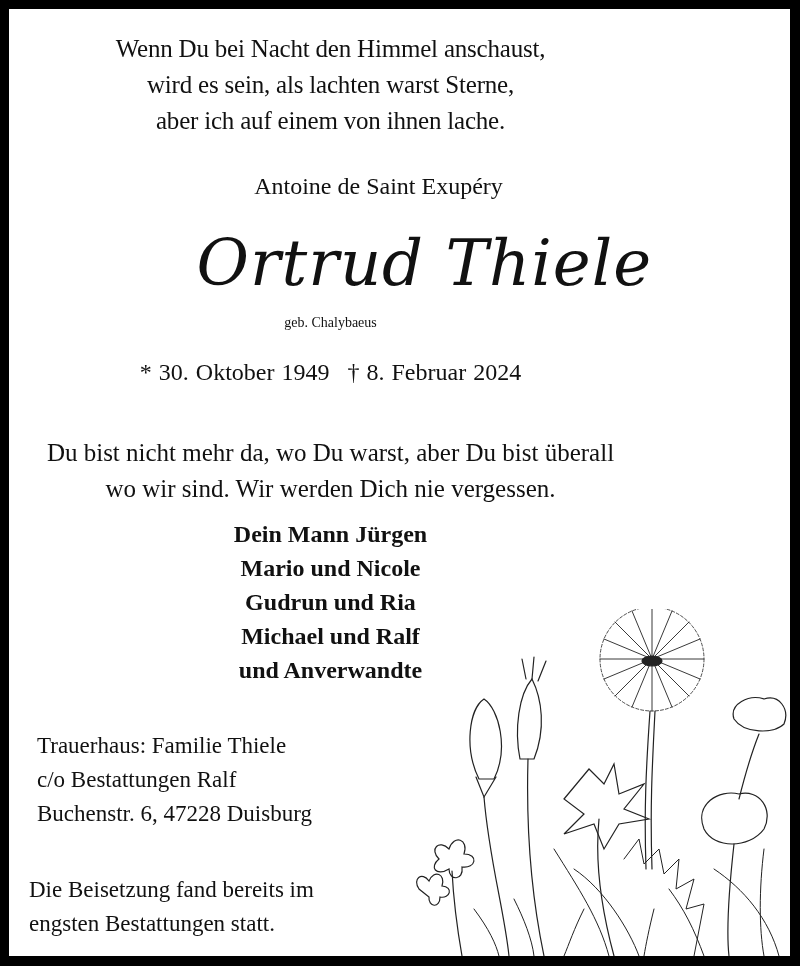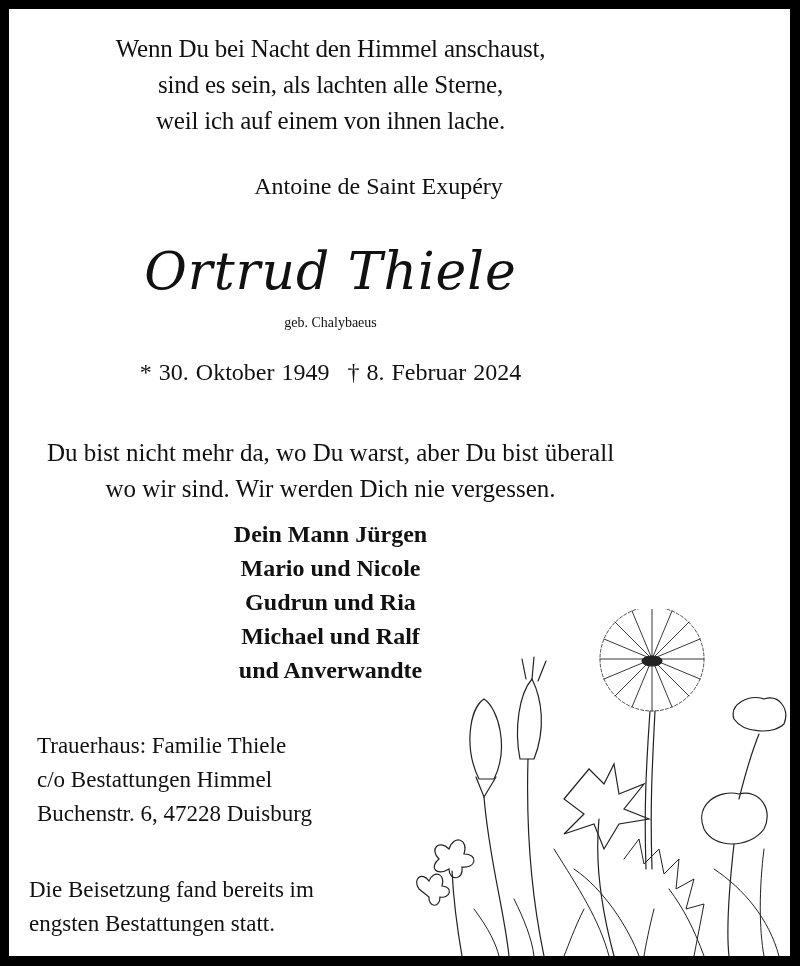--- a/index.html
+++ b/index.html
@@ -7,41 +7,41 @@
     .card {
       position: absolute; left: 9px; top: 9px;
       width: 781px; height: 947px;
       background: #fff; color: #111;
       font-family: "DejaVu Serif", "Liberation Serif", serif;
       overflow: hidden;
     }
     .center { position: absolute; left: 0; width: 643px; text-align: center; }
     .quote { top: 22px; font-family: "Liberation Serif", serif; font-size: 25px; line-height: 36px; letter-spacing: -0.2px; }
     .author { top: 164px; font-family: "Liberation Serif", serif; font-size: 24px; margin-left: 48px; }
-    .name { top: 232px; font-family: "DejaVu Serif", serif; font-style: italic; font-size: 52px; letter-spacing: 1px; line-height: 60px; }
+    .name { top: 224px; font-family: "DejaVu Serif", serif; font-style: italic; font-size: 64px; letter-spacing: 1px; line-height: 60px; text-align: right; }
     .born-name { top: 306px; font-family: "Liberation Serif", serif; font-size: 14px; }
     .dates { top: 350px; font-family: "Liberation Serif", serif; font-size: 24px; word-spacing: 1px; }
     .dates .gap { display: inline-block; width: 18px; }
     .memorial { top: 426px; font-family: "Liberation Serif", serif; font-size: 25px; line-height: 36px; }
     .mourners { top: 508px; font-family: "Liberation Serif", serif; font-weight: bold; font-size: 24px; line-height: 34px; }
     .left-block { position: absolute; left: 20px; font-family: "Liberation Serif", serif; font-size: 23px; line-height: 34px; }
     .address { top: 720px; margin-left: 8px; }
     .burial { top: 864px; }
     .line { display: block; }
     .flowers { position: absolute; left: 405px; top: 600px; width: 376px; height: 347px; }
   </style>
 </head>
 <body>
 
 <div class="card">
 
   <div class="center quote">
     <span class="line">Wenn Du bei Nacht den Himmel anschaust,</span>
-    <span class="line">sind es sein, als lachten alle Sterne,</span>
-    <span class="line">weil ich auf einem von ihnen lache.</span>
+    <span class="line">wird es sein, als lachten warst Sterne,</span>
+    <span class="line">aber ich auf einem von ihnen lache.</span>
   </div>
   <div class="center author">Antoine de Saint Exupéry</div>
 
   <div class="center name">Ortrud Thiele</div>
   <div class="center born-name">geb. Chalybaeus</div>
   <div class="center dates">
     <span>* 30. Oktober 1949</span><span class="gap"></span><span>† 8. Februar 2024</span>
   </div>
 
   <div class="center mourners">
@@ -52,21 +52,21 @@
     <span class="line">und Anverwandte</span>
   </div>
 
   <div class="center memorial">
     <span class="line">Du bist nicht mehr da, wo Du warst, aber Du bist überall</span>
     <span class="line">wo wir sind. Wir werden Dich nie vergessen.</span>
   </div>
 
   <div class="left-block address">
     <span class="line">Trauerhaus: Familie Thiele</span>
-    <span class="line">c/o Bestattungen Himmel</span>
+    <span class="line">c/o Bestattungen Ralf</span>
     <span class="line">Buchenstr. 6, 47228 Duisburg</span>
   </div>
 
   <div class="left-block burial">
     <span class="line">Die Beisetzung fand bereits im</span>
     <span class="line">engsten Bestattungen statt.</span>
   </div>
 
   <svg class="flowers" viewBox="0 0 376 347" fill="none" stroke="#222" stroke-width="1.2" stroke-linecap="round">
 

